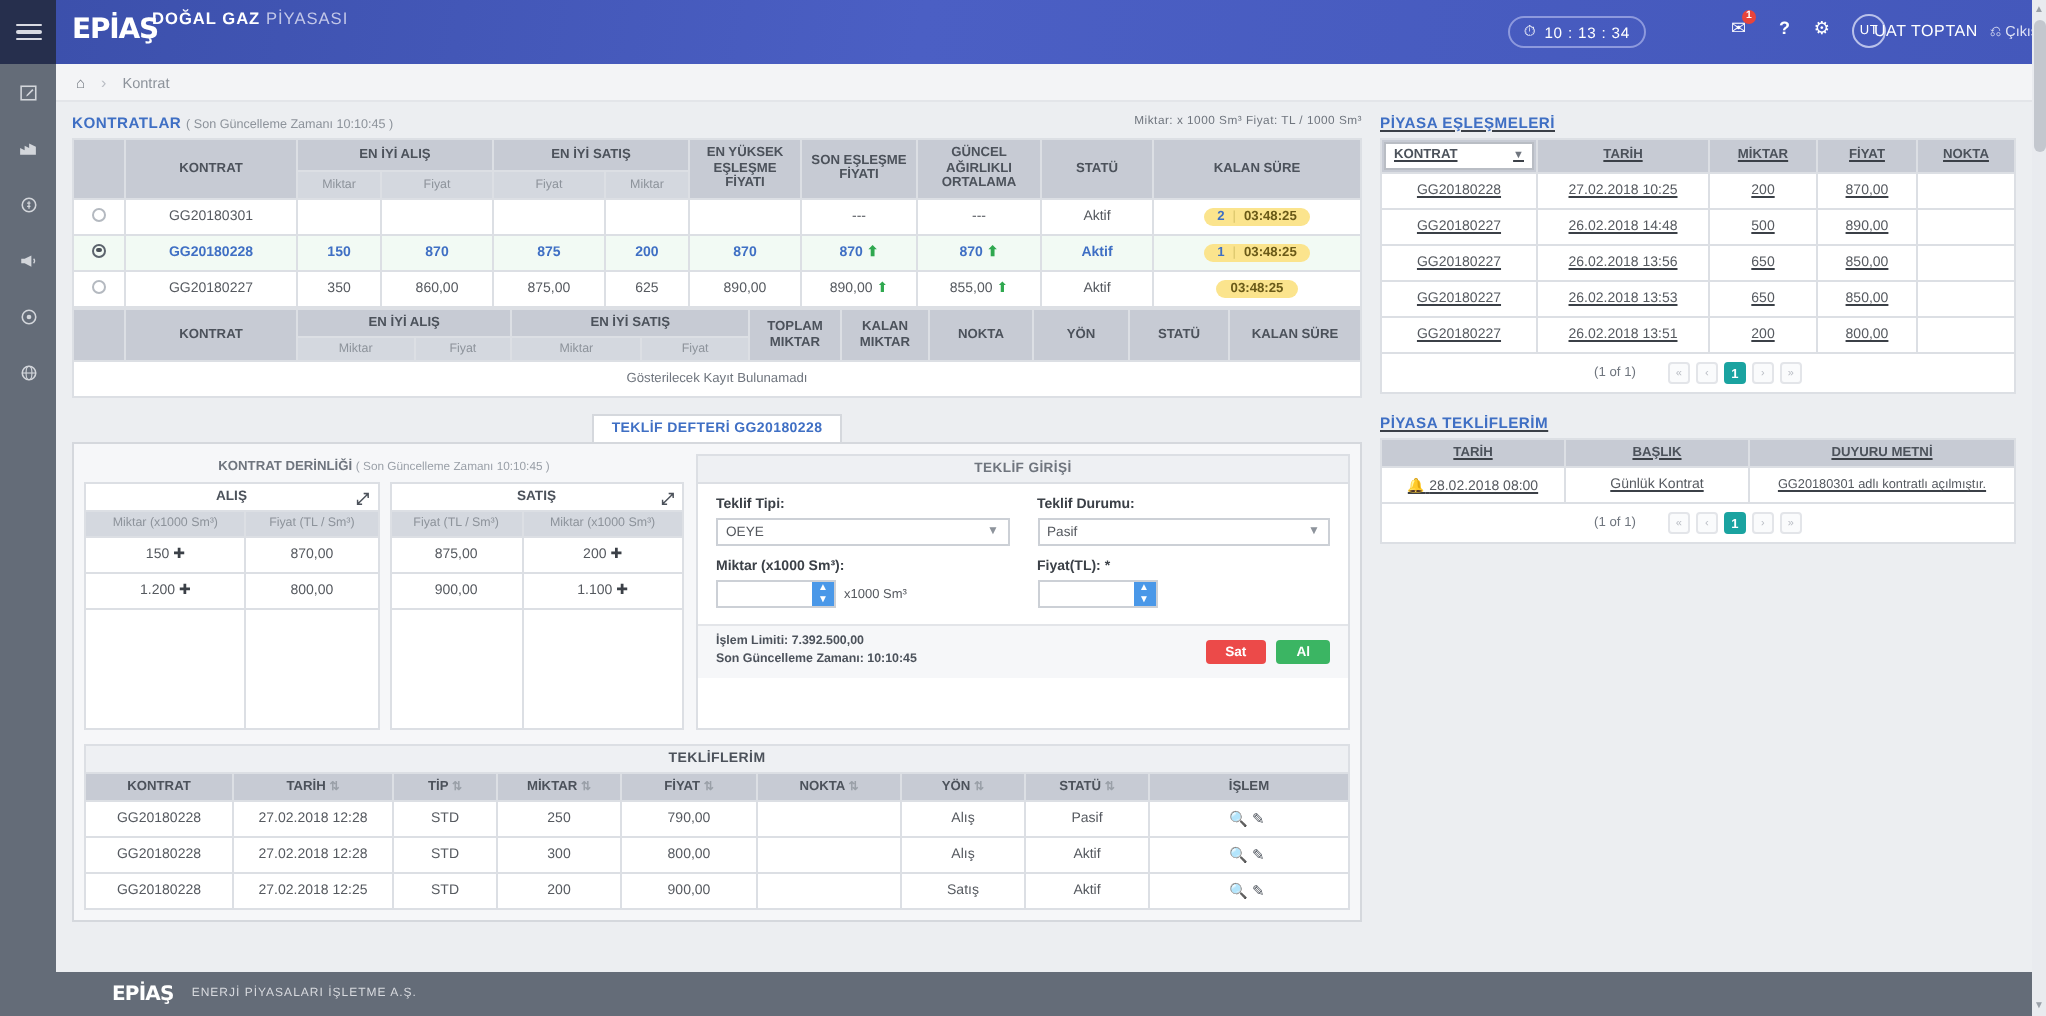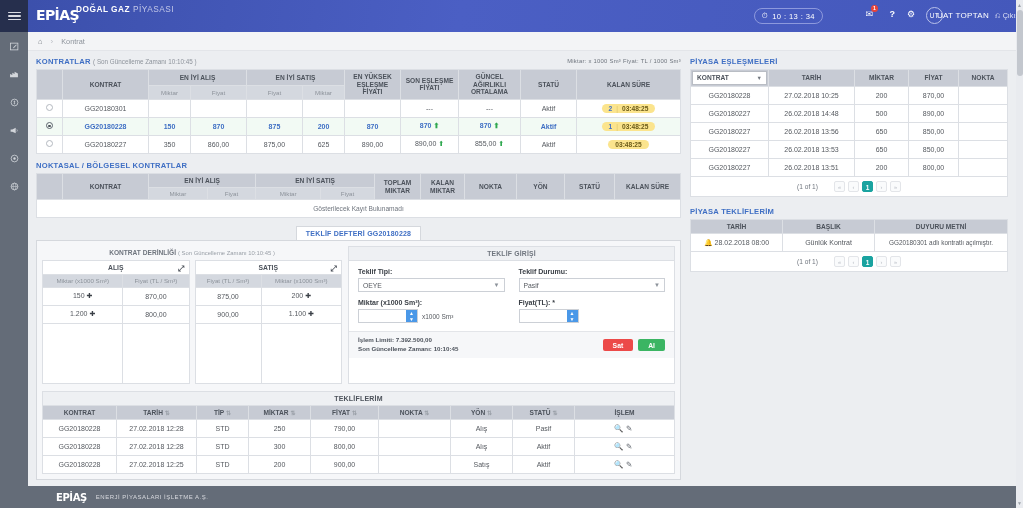--- a/index.html
+++ b/index.html
@@ -48,21 +48,21 @@
               padding-left:10px; gap:8px;}
   .crumbbar .sep { color:#b9bdc4; }
   .crumb-home { color:#6f757e; font-size:7.5px;}
   .crumb-txt { color:#8d939b; font-size:7.3px; }
 
   
   .page { position:absolute; left:28px; top:51px; width:988px; height:435px; background:#eceef1;
           padding:6px 8px 0 8px; }
   .cols { display:flex; gap:9px; }
   .colL { width:645px; }
-  .colR { width:318px; }
+  .colR { width:318px;text-decoration:underline; }
 
   .sect-title { color:#3f6fc4; font-weight:bold; font-size:7.6px; letter-spacing:.25px; margin-bottom:3px;}
   .sect-title .sub { color:#8d939b; font-weight:normal; font-size:6.3px; letter-spacing:0; }
   .unitnote { float:right; color:#6f757e; font-size:5.9px; font-weight:normal; padding-top:1px;}
 
   table { border-collapse:collapse; width:100%; }
   th,td { border:1px solid #dcdfe4; text-align:center; font-size:7px; color:#55595f; }
   thead th { background:#c7cbd4; color:#4c525b; font-weight:bold; font-size:6.6px; padding:3px 1px; line-height:1.15; }
   thead th.sub { background:#d4d8df; color:#8d939b; font-weight:normal; font-size:6.2px; padding:2px 1px;}
   tbody td { padding:3px 2px; background:#fff; height:18px;}
@@ -325,21 +325,20 @@
             <td>Aktif</td>
             <td>
               <span class="pill plain">
                 <span>03:48:25</span>
               </span>
             </td>
           </tr>
         </tbody>
       </table>
 
-      <div class="sect-title" style="margin-top:7px">NOKTASAL / BÖLGESEL KONTRATLAR</div>
       <table>
         <thead>
           <tr>
             <th rowspan="2" style="width:26px"></th>
             <th rowspan="2" style="width:86px">KONTRAT</th>
             <th colspan="2">EN İYİ ALIŞ</th>
             <th colspan="2">EN İYİ SATIŞ</th>
             <th rowspan="2" style="width:46px">TOPLAM MIKTAR</th>
             <th rowspan="2" style="width:44px">KALAN MIKTAR</th>
             <th rowspan="2" style="width:52px">NOKTA</th>

